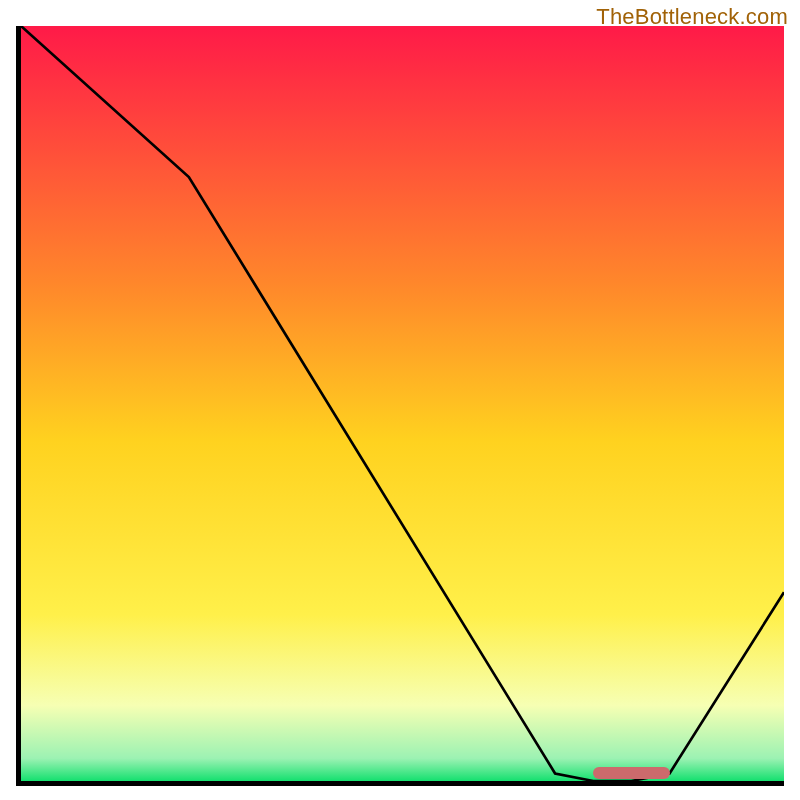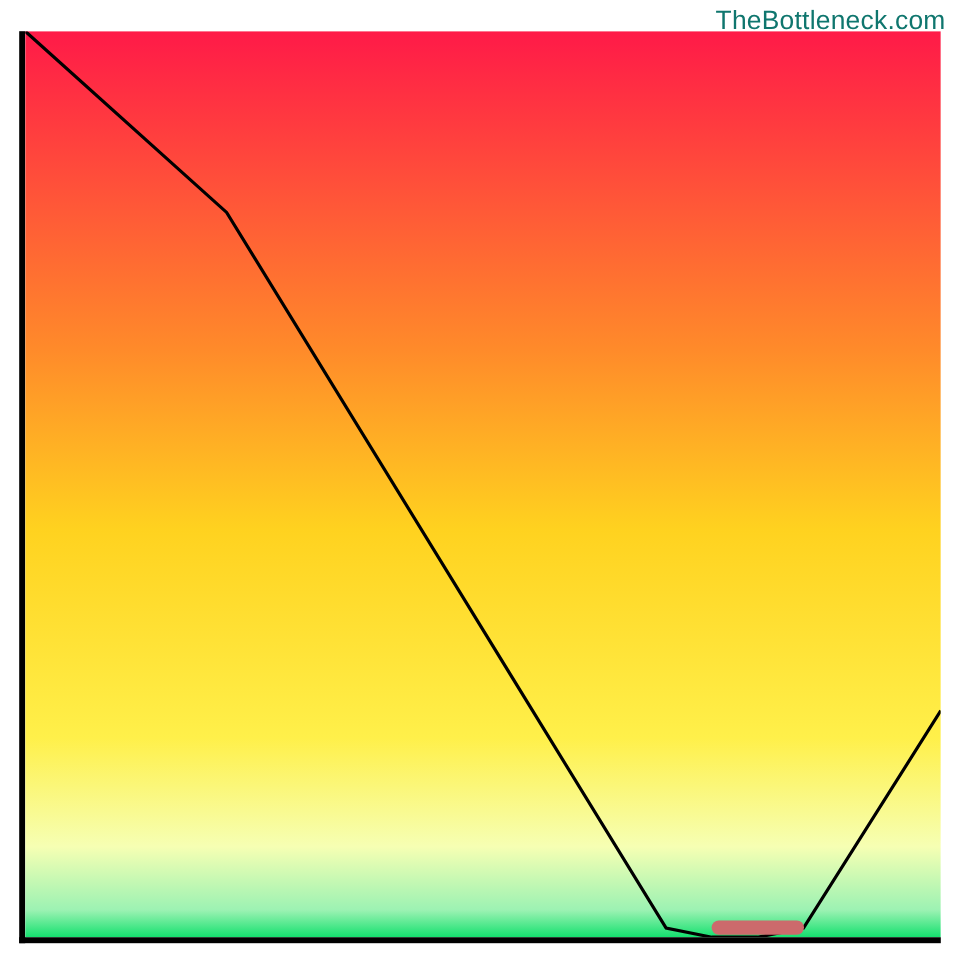--- a/index.html
+++ b/index.html
@@ -1,17 +1,17 @@
 <!DOCTYPE html>
 <html><head>
 <meta charset="utf-8">
 <style>
   * { margin: 0; padding: 0; box-sizing: border-box; }
   body { width: 800px; height: 800px; position: relative; background: #fff; font-family: Arial, sans-serif; }
-  .watermark { position: absolute; top: 4px; right: 12px; color: #0f766e; font-size: 22px; font-weight: 500; letter-spacing: 0.2px; }
+  .watermark { position: absolute; top: 4px; right: 12px; color: #a16207; font-size: 22px; font-weight: 500; letter-spacing: 0.2px; }
   .plot-outer { position: absolute; top: 26px; left: 16px; width: 768px; height: 760px; }
   .plot-area { position: absolute; inset: 0; border-left: 5px solid #000; border-bottom: 5px solid #000; overflow: hidden; }
   .gradient { position: absolute; inset: 0; }
   .line-svg { position: absolute; inset: 0; width: 100%; height: 100%; }
   .marker { position: absolute; height: 12px; border-radius: 6px; background: #cc6a6c; }
 </style>
 </head>
 <body>
 
 <div class="watermark">TheBottleneck.com</div>

